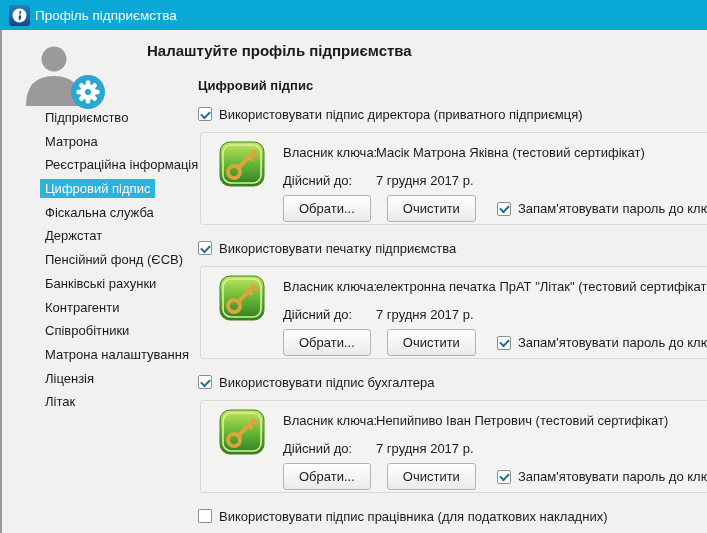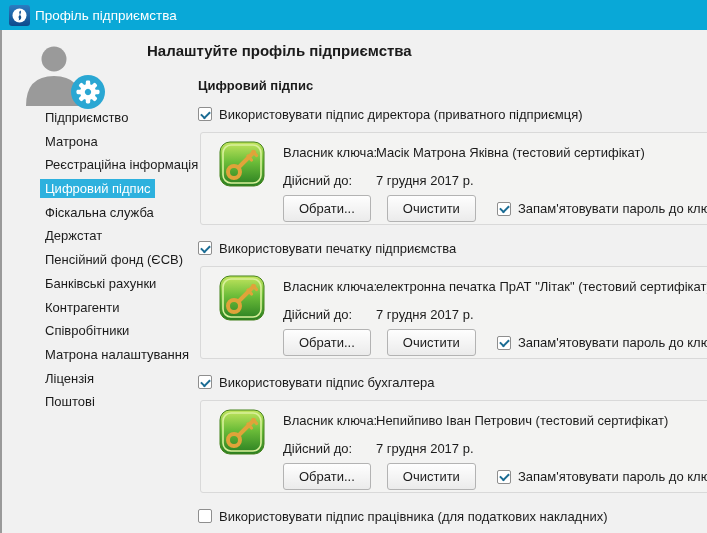--- a/index.html
+++ b/index.html
@@ -135,21 +135,21 @@
       <li>
           <span>Співробітники</span>
         </li>
       <li>
           <span>Матрона налаштування</span>
         </li>
       <li>
           <span>Ліцензія</span>
         </li>
       <li>
-          <span>Поштові</span>
+          <span>Літак</span>
         </li>
     </ul>
 
     <div class="main-title">Налаштуйте профіль підприємства</div>
     <div class="section-title">Цифровий підпис</div>
 
     <div class="content">
 
       <div class="cbrow">
         <span class="checkbox on"></span>

